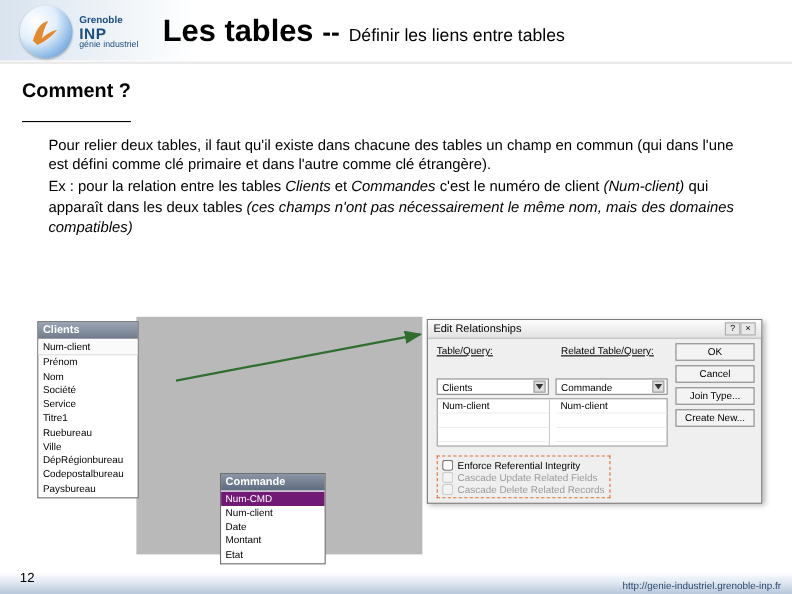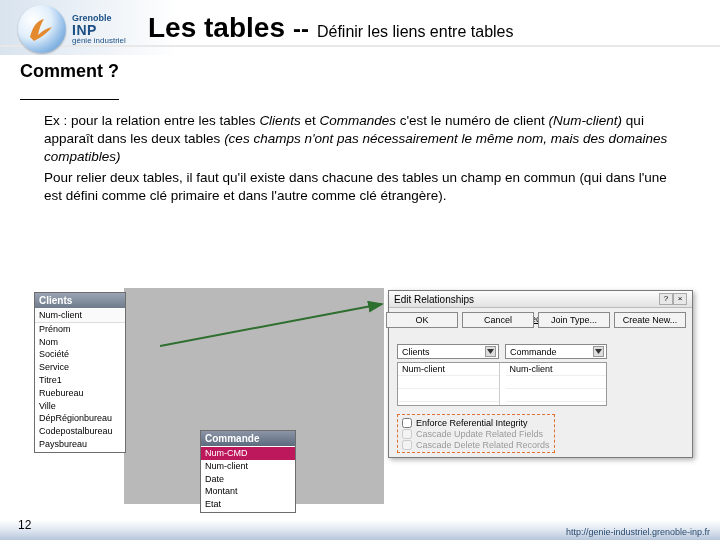--- a/index.html
+++ b/index.html
@@ -5,21 +5,21 @@
     * { box-sizing: border-box; margin: 0; padding: 0; }
     body {
       width: 720px;
       height: 540px;
       font-family: Arial, sans-serif;
       background: #fff;
       position: relative;
       overflow: hidden;
     }
     .top-bar {
-      height: 47px;
+      height: 58px;
       position: relative;
       border-bottom: 2px solid #e8e8e8;
     }
     .logo {
       position: absolute;
       left: 18px;
       top: 6px;
       width: 110px;
       height: 46px;
       display: flex;
@@ -98,21 +98,21 @@
     .tblwin .flds {
       background:#fff;
       padding:1px 0;
     }
     .tblwin .fld {
       padding:1px 4px;
       line-height:1.2;
       white-space:nowrap;
     }
     .tblwin .fld.pk { background:#fafafa; font-weight:normal; border-bottom:1px solid #ddd;}
-    .tblwin .fld.sel { background:#be185d; color:#fff; }
+    .tblwin .fld.sel { background:#701a75; color:#fff; }
 
     #clients-win { left:34px; top:24px; width:92px; }
     #commande-win { left:200px; top:162px; width:96px; }
     #commande-win .hdr { background:linear-gradient(#8b95a6,#5d6a7e); }
 
     .grey-panel {
       position:absolute;
       left:124px; top:20px;
       width:260px; height:216px;
       background:#b9b9b9;
@@ -173,21 +173,21 @@
       height:44px;
     }
     .dialog .grid .col { flex:1; border-right:1px solid #ccc; }
     .dialog .grid .col:last-child{border-right:none;}
     .dialog .grid .cell { padding:1px 4px; font-size:9px; border-bottom:1px solid #eee; height:13px;}
     .dialog .chk-section { margin-top:8px; border:1px dashed #e07030; padding:3px 4px 1px 4px; display:inline-block;}
     .dialog .chk { display:flex; align-items:center; gap:4px; font-size:9px; margin-bottom:1px; }
     .dialog .chk input { width:10px;height:10px; }
     .dialog .chk.dis { color:#9a9a9a; }
     .dialog .reltype { margin-top:6px; font-size:9px; }
-    .dialog .btns { position:absolute; right:6px; top:4px; display:flex; flex-direction:row; gap:4px;}
+    .dialog .btns { position:absolute; right:6px; top:4px; display:flex; flex-direction:column; gap:4px;}
     .dialog .btn {
       width:72px; height:16px;
       background:#f3f3f3;
       border:1px solid #888;
       font-size:9px;
       text-align:center;
       line-height:14px;
       cursor:pointer;
     }
 
@@ -233,24 +233,24 @@
   <div class="title-row">
     <span class="title-main">Les tables</span>
     <span class="title-sep">--</span>
     <span class="title-sub">Définir les liens entre tables</span>
   </div>
 </div>
 
 <div class="section-q">Comment ?</div>
 
 <div class="body-text">
+  <p>Pour relier deux tables, il faut qu'il existe dans chacune des tables un champ en commun (qui dans l'une est défini comme clé primaire et dans l'autre comme clé étrangère).</p>
   <p>
     <span>Ex : pour la relation entre les tables </span><em>Clients</em><span> et </span><em>Commandes</em><span> c'est le numéro de client </span><em>(Num-client)</em><span> qui apparaît dans les deux tables </span><em>(ces champs n'ont pas nécessairement le même nom, mais des domaines compatibles)</em>
   </p>
-  <p>Pour relier deux tables, il faut qu'il existe dans chacune des tables un champ en commun (qui dans l'une est défini comme clé primaire et dans l'autre comme clé étrangère).</p>
 </div>
 
 <div class="diagram-area">
 
   <div class="grey-panel"></div>
 
   <div id="clients-win" class="tblwin">
     <div class="hdr">Clients</div>
     <div class="flds">
       <div class="fld pk">Num-client</div>

